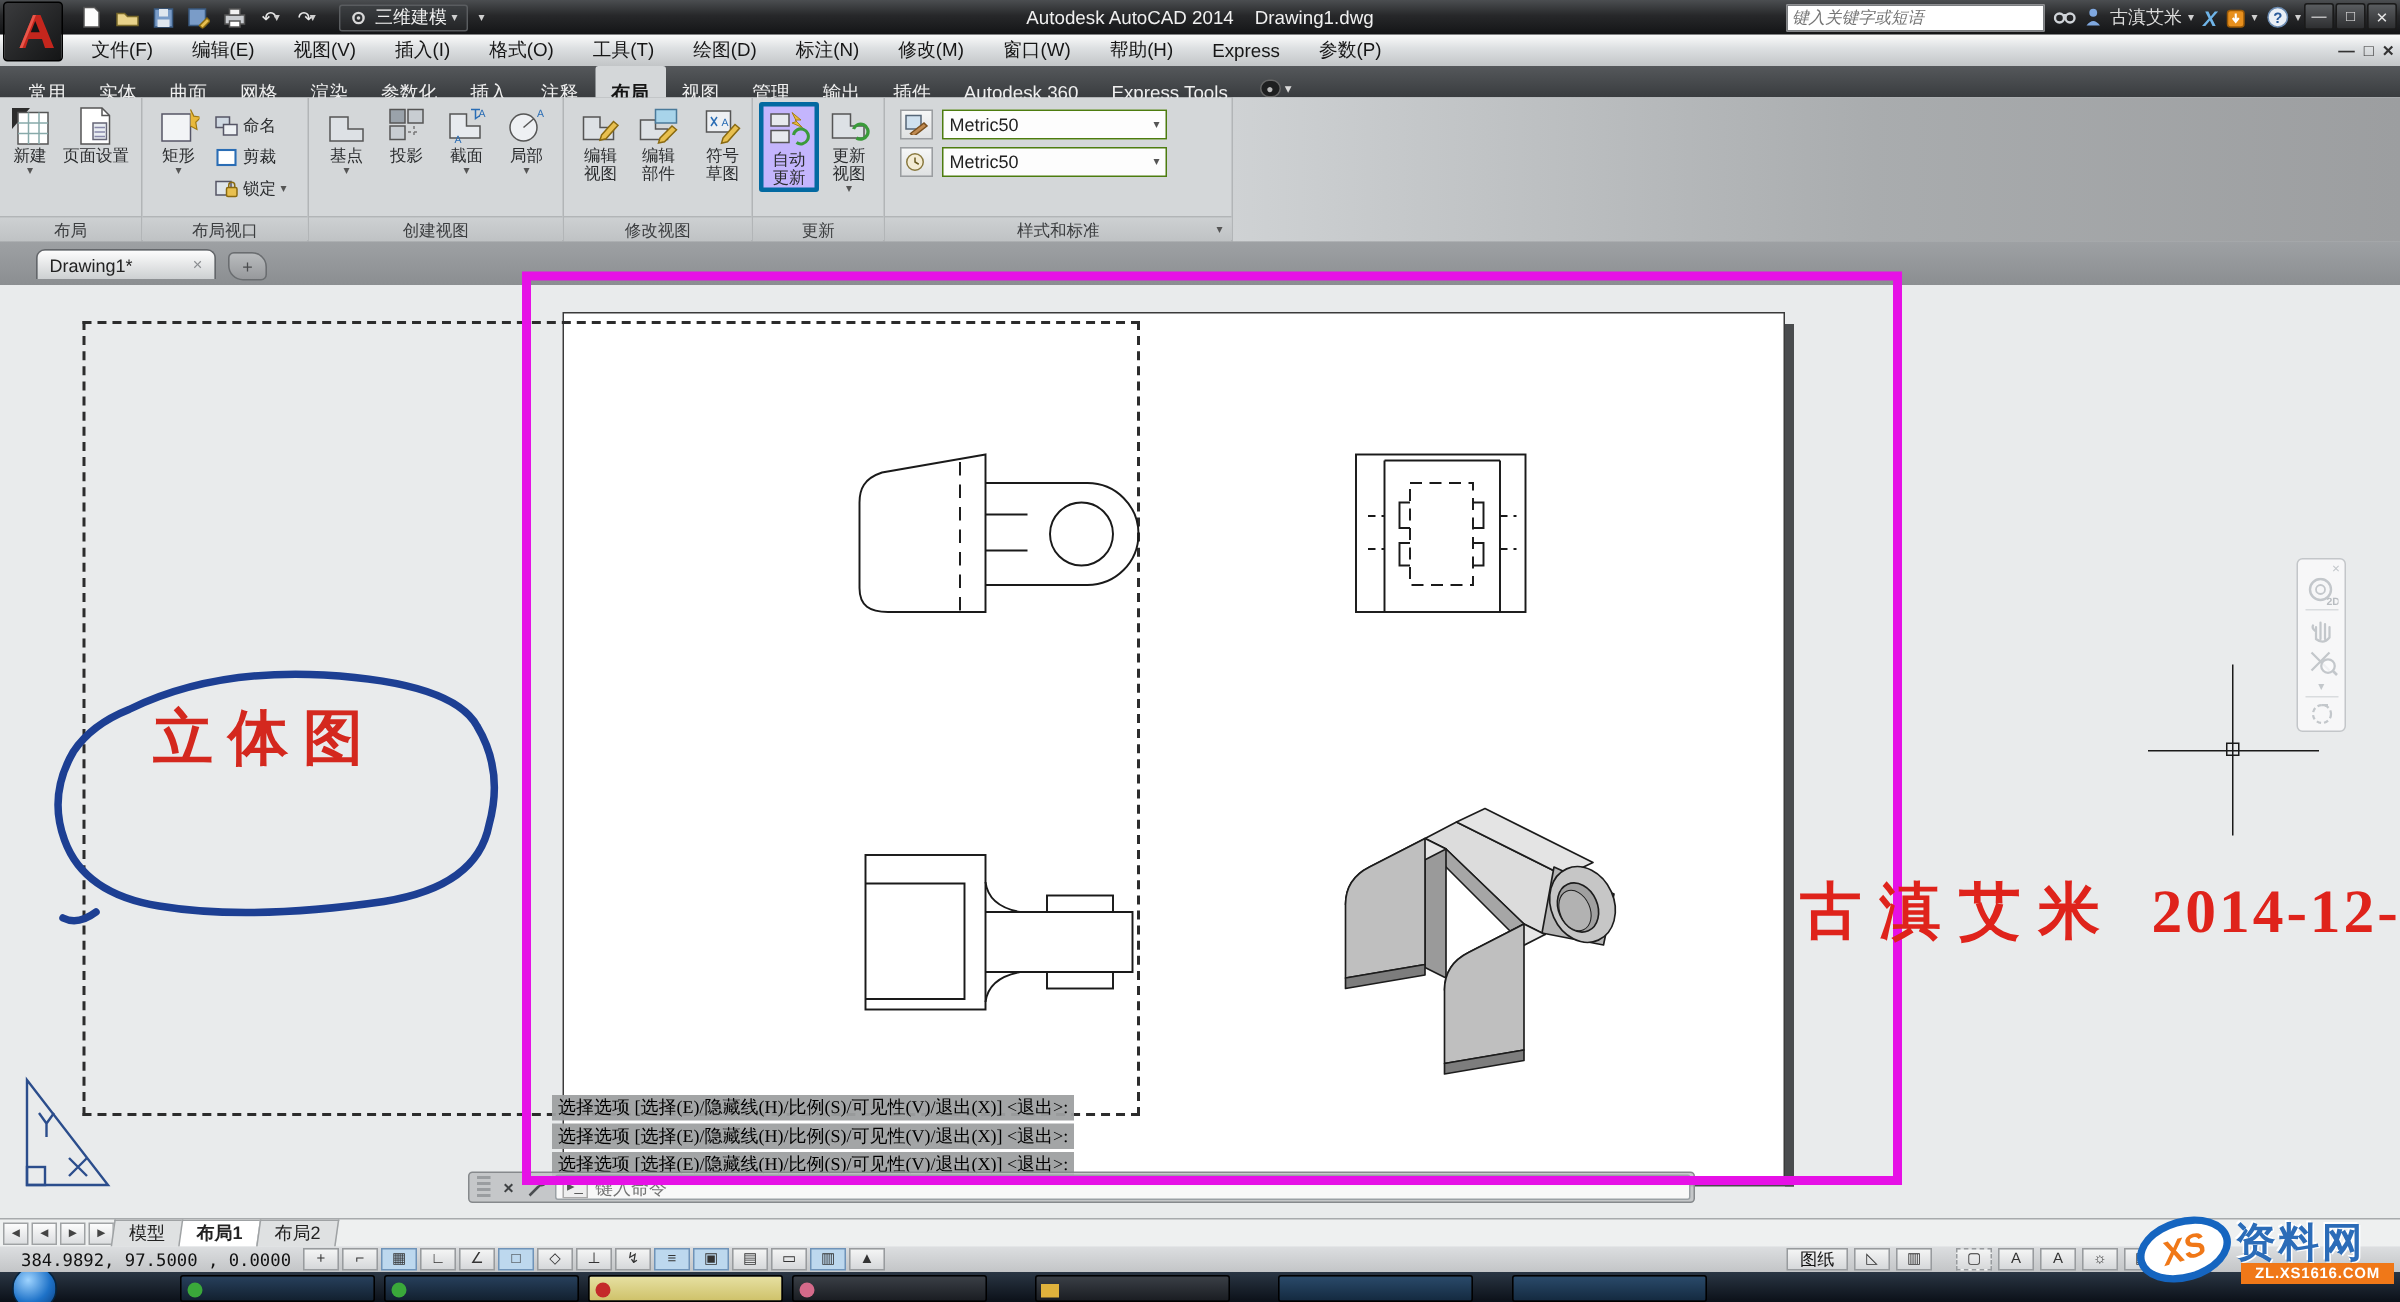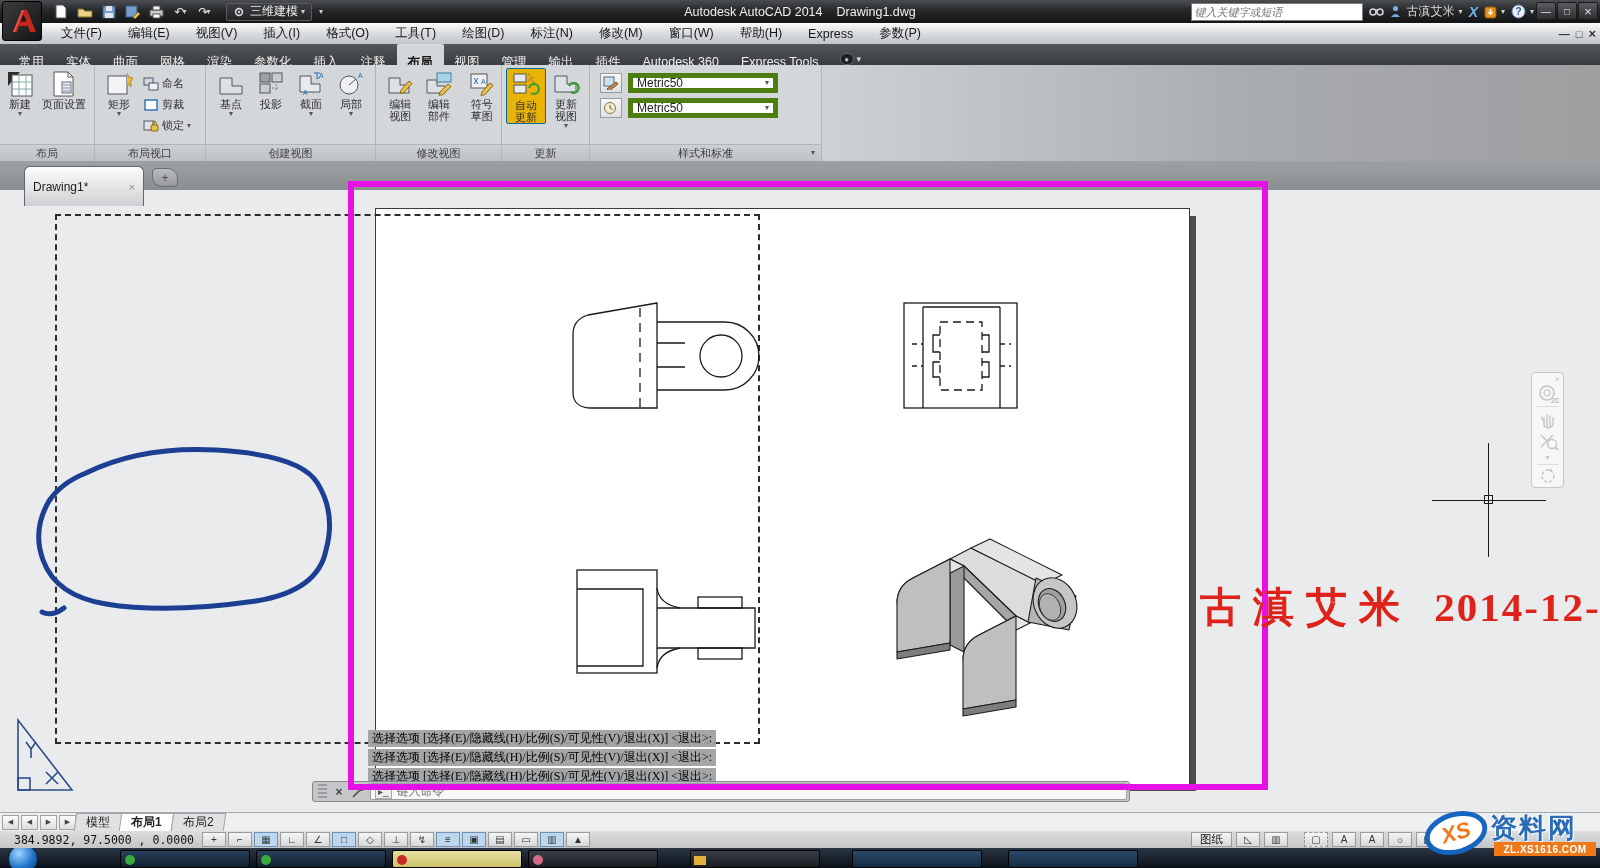--- a/index.html
+++ b/index.html
@@ -36,45 +36,45 @@
 #ribbon-toggle .dot{width:14px;height:12px;border-radius:7px;background:#1e1f20;border:1px solid #666;display:flex;align-items:center;justify-content:center;color:#bbb;font-size:8px}
 
 #ribbon{left:0;top:65px;width:1600px;height:96px;background:#d4d7d9;border-bottom:1px solid #8f9294;z-index:5}
 #ribbon .fade{position:absolute;left:822px;top:0;width:778px;height:96px;background:linear-gradient(90deg,#cfd2d4,#a9acae 55%,#9c9ea0)}
 .panel{position:absolute;top:0;height:96px;border-right:1px solid #b2b5b7}
 .pbody{position:absolute;left:0;right:0;top:0;height:79px;display:flex;align-items:flex-start;padding-top:3px}
 .plabel{position:absolute;left:0;right:0;bottom:0;height:17px;background:linear-gradient(#cdd0d2,#bfc2c4);border-top:1px solid #b2b5b7;font-size:11px;color:#3c3e40;display:flex;align-items:center;justify-content:center}
 .bigbtn{width:40px;display:flex;flex-direction:column;align-items:center;font-size:11px;line-height:12px;color:#2b2d2f;text-align:center;padding-top:2px;border-radius:2px}
 .bigbtn .lbl{width:26px;word-break:break-all}
 .bigbtn .lblw{width:46px;word-break:break-all}
-.bigbtn.pressed{background:#eab308;border:1px solid #0369a1}
+.bigbtn.pressed{background:#c4b5fd;border:3px solid #0369a1}
 .smallrow{display:flex;align-items:center;gap:3px;font-size:11px;color:#2b2d2f;height:19px;padding:0 2px}
 .caret{font-size:8px;color:#555;line-height:8px}
-.selbox{display:flex;align-items:center;justify-content:space-between;width:150px;height:20px;background:#fdfdfd;border:5px solid #4d7c0f;font-size:12px;color:#222;padding:0 4px}
+.selbox{display:flex;align-items:center;justify-content:space-between;width:150px;height:20px;background:#fdfdfd;border:1px solid #4d7c0f;font-size:12px;color:#222;padding:0 4px}
 .sicon{width:22px;height:20px;border:1px solid #9a9da0;background:linear-gradient(#f6f7f7,#dfe1e2);display:flex;align-items:center;justify-content:center}
 
 #filetabs{left:0;top:161px;width:1600px;height:29px;background:linear-gradient(#9ea1a4,#8b8e91);z-index:5}
-#drawtab{position:absolute;left:24px;top:5px;width:120px;height:40px;background:linear-gradient(#fdfdfd,#cdd0d2);border:1px solid #63666a;border-bottom:none;border-radius:6px 6px 0 0;display:flex;align-items:center;justify-content:space-between;padding:0 8px;font-size:12px;color:#222}
+#drawtab{position:absolute;left:24px;top:5px;width:120px;height:20px;background:linear-gradient(#fdfdfd,#cdd0d2);border:1px solid #63666a;border-bottom:none;border-radius:6px 6px 0 0;display:flex;align-items:center;justify-content:space-between;padding:0 8px;font-size:12px;color:#222}
 #newtabbtn{position:absolute;left:152px;top:7px;width:26px;height:19px;background:linear-gradient(#b9bcbe,#97999c);border:1px solid #6a6d70;border-radius:4px 10px 4px 10px;display:flex;align-items:center;justify-content:center;font-size:12px;color:#4a4c4e}
 
 #canvas{left:0;top:190px;width:1600px;height:622px;background:#e9ebec;z-index:1}
 #paper{position:absolute;left:375px;top:18px;width:815px;height:577px;background:#fff;border:1px solid #3a3a3a}
 #paper-sh-r{position:absolute;left:1190px;top:26px;width:6px;height:575px;background:#4a4c4e}
 #paper-sh-b{position:absolute;left:383px;top:595px;width:813px;height:6px;background:#4a4c4e}
 #margin{position:absolute;left:55px;top:24px;width:705px;height:530px;border:2px dashed #2c2c2c}
 .viewsvg{position:absolute}
 #histwrap{position:absolute;left:368px;top:540px;z-index:15;font-family:Liberation Serif, serif;font-size:12px;color:#000}
 .histline{background:rgba(158,160,161,.95);padding:0 4px;margin-bottom:2px;white-space:nowrap;width:fit-content}
 #cmdbar{position:absolute;left:312px;top:591px;width:818px;height:21px;display:flex;align-items:center;z-index:20;background:rgba(190,193,195,.85);border:1px solid #86898c;border-radius:3px;padding:0 2px}
 #cmdgrip{width:9px;height:15px;background:repeating-linear-gradient(#9a9da0 0 2px,transparent 2px 4px);margin:0 3px}
 #cmdx{width:18px;height:16px;color:#3f4244;font-weight:bold;font-size:12px;display:flex;align-items:center;justify-content:center}
 #cmdwrench{width:22px;display:flex;align-items:center;justify-content:center}
 #cmdinput{flex:1;height:17px;background:rgba(253,253,253,.9);border:1px solid #9aa0a4;border-radius:2px;display:flex;align-items:center;padding:0 4px;gap:5px}
 #cmdinput .prompt{font-size:10px;color:#555;border:1px solid #aaa;padding:0 2px;background:#eee;line-height:12px}
-#cmdinput input{border:none;outline:none;background:transparent;font-size:12px;color:#b91c1c;width:300px;font-family:Liberation Mono, monospace}
+#cmdinput input{border:none;outline:none;background:transparent;font-size:12px;color:#b91c1c;width:300px;font-family:Liberation Sans, sans-serif}
 
 #bubble{position:absolute;left:16px;top:250px;width:322px;height:188px;z-index:12}
 #bubble .t1{position:absolute;left:0;width:100%;text-align:center;top:24px;font-size:40px;font-weight:bold;color:#d4281e;letter-spacing:10px;font-family:"Liberation Serif","DejaVu Serif",serif}
 #bubble .t2{position:absolute;left:0;width:100%;text-align:center;top:82px;font-size:38px;font-weight:bold;color:#d4281e;letter-spacing:2px;font-family:"Liberation Serif","DejaVu Serif",serif}
 
 .chl{position:absolute;background:#1a1a1a;z-index:25}
 #pickbox{position:absolute;left:1484px;top:305px;width:9px;height:9px;border:1px solid #1a1a1a;background:transparent;z-index:25}
 
 #navbar{position:absolute;left:1531px;top:182px;width:33px;height:116px;background:rgba(250,250,251,.8);border:1px solid #c3c6c9;border-radius:4px;z-index:12;display:flex;flex-direction:column;align-items:center;color:#c3c7cb}
 #navbar .nx{align-self:flex-end;font-size:9px;margin:1px 3px 0 0}
@@ -543,20 +543,21 @@
       <div id="cmdinput">
         <span class="prompt">▸_</span>
         <input type="text" placeholder="键入命令" style="">
       </div>
     </div>
 
     <div id="bubble">
       <svg width="322" height="188" viewBox="0 0 322 188">
         <path d="M70,33 Q125,6 200,10 Q286,15 302,44 Q320,74 310,110 Q302,151 240,161 Q150,174 90,164 Q40,156 27,120 Q16,90 33,61 Q45,43 70,33 Z M48,168 Q36,177 26,172" fill="none" stroke="#1d3f93" stroke-width="5" stroke-linecap="round"></path>
       </svg>
+      <div class="t1">立体图</div>
     </div>
 
     <svg id="ucs" width="64" height="80" viewBox="0 0 64 80">
       <g fill="none" stroke="#2b4d8c" stroke-width="1.6">
         <path d="M6,4 L6,74 L60,74 Z"></path>
         <rect x="6" y="62" width="12" height="12"></rect>
         <path d="M14,26 l5,7 M24,26 l-5,7 M19,33 v9"></path>
         <path d="M34,56 l12,12 M46,56 l-12,12"></path>
       </g>
     </svg>

